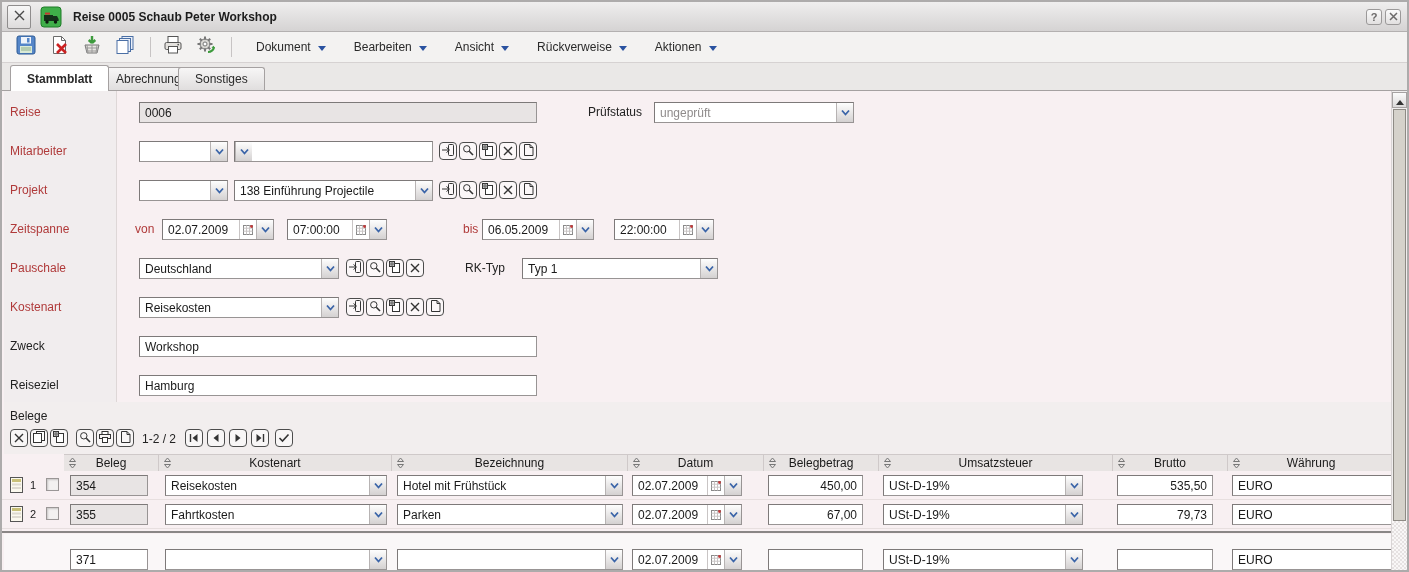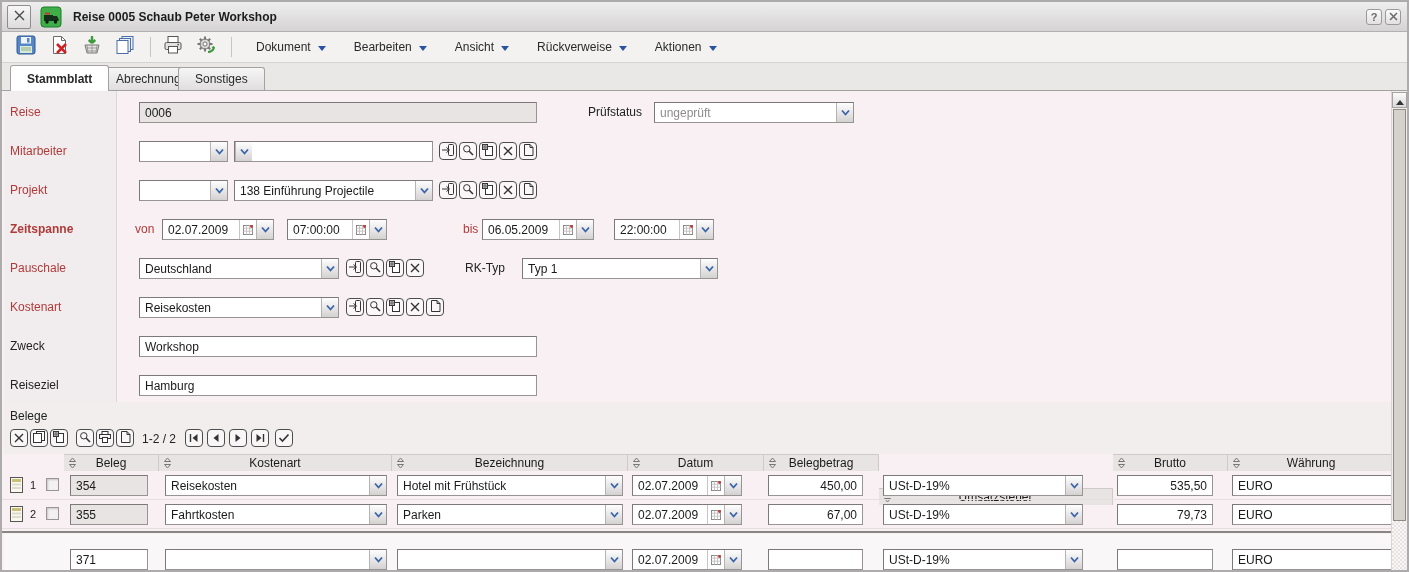--- a/index.html
+++ b/index.html
@@ -296,21 +296,21 @@
             <path d="M1 1 L9 9 M9 1 L1 9" stroke="#333" stroke-width="1.4"></path>
           </svg></span>
       </div>
     <div class="mini" style="left:517px; top:90px;">
         <span><svg width="11" height="12" viewBox="0 0 11 12">
             <path d="M1.5 0.5 h5.5 l3 3 v8 h-8.5 z" fill="none" stroke="#333"></path>
             <path d="M7 0.5 v3 h3" fill="none" stroke="#333"></path>
           </svg></span>
       </div>
 
-    <span class="lbl red" style="left:8px; top:131px;font-weight:bold;">Zeitspanne</span>
+    <span class="lbl red" style="left:8px; top:131px;">Zeitspanne</span>
     <span class="lbl red" style="left:133px; top:131px;">von</span>
     <div class="dd" style="left:160px; top:128px; width:112px;">
       <div class="dd-t">02.07.2009</div>
       <div class="dd-cal">
           <svg width="12" height="12" viewBox="0 0 12 12">
             <rect x="1.5" y="1.5" width="9" height="9" fill="#fff" stroke="#8a8a8a"></rect>
             <path d="M1.5 4.2 h9 M4.5 1.5 v9 M7.5 1.5 v9 M1.5 7.2 h9" stroke="#c8c4c4"></path>
             <circle cx="9.5" cy="2.5" r="1.4" fill="#c23a3a"></circle>
           </svg>
         </div>
@@ -547,21 +547,21 @@
             <path d="M4.5 1 L7.5 4.5 h-6 z M4.5 11 L1.5 7.5 h6 z" fill="none" stroke="#777"></path>
           </svg></span>
         <span>Datum</span>
       </div>
     <div class="thead-cell" style="left:762px; width:115px;">
         <span class="sort"><svg width="9" height="12" viewBox="0 0 9 12">
             <path d="M4.5 1 L7.5 4.5 h-6 z M4.5 11 L1.5 7.5 h6 z" fill="none" stroke="#777"></path>
           </svg></span>
         <span>Belegbetrag</span>
       </div>
-    <div class="thead-cell" style="left:877px; width:234px;margin-top:34px;">
+    <div class="thead-cell" style="left:877px; width:234px;">
         <span class="sort"><svg width="9" height="12" viewBox="0 0 9 12">
             <path d="M4.5 1 L7.5 4.5 h-6 z M4.5 11 L1.5 7.5 h6 z" fill="none" stroke="#777"></path>
           </svg></span>
         <span>Umsatzsteuer</span>
       </div>
     <div class="thead-cell" style="left:1111px; width:115px;">
         <span class="sort"><svg width="9" height="12" viewBox="0 0 9 12">
             <path d="M4.5 1 L7.5 4.5 h-6 z M4.5 11 L1.5 7.5 h6 z" fill="none" stroke="#777"></path>
           </svg></span>
         <span>Brutto</span>

